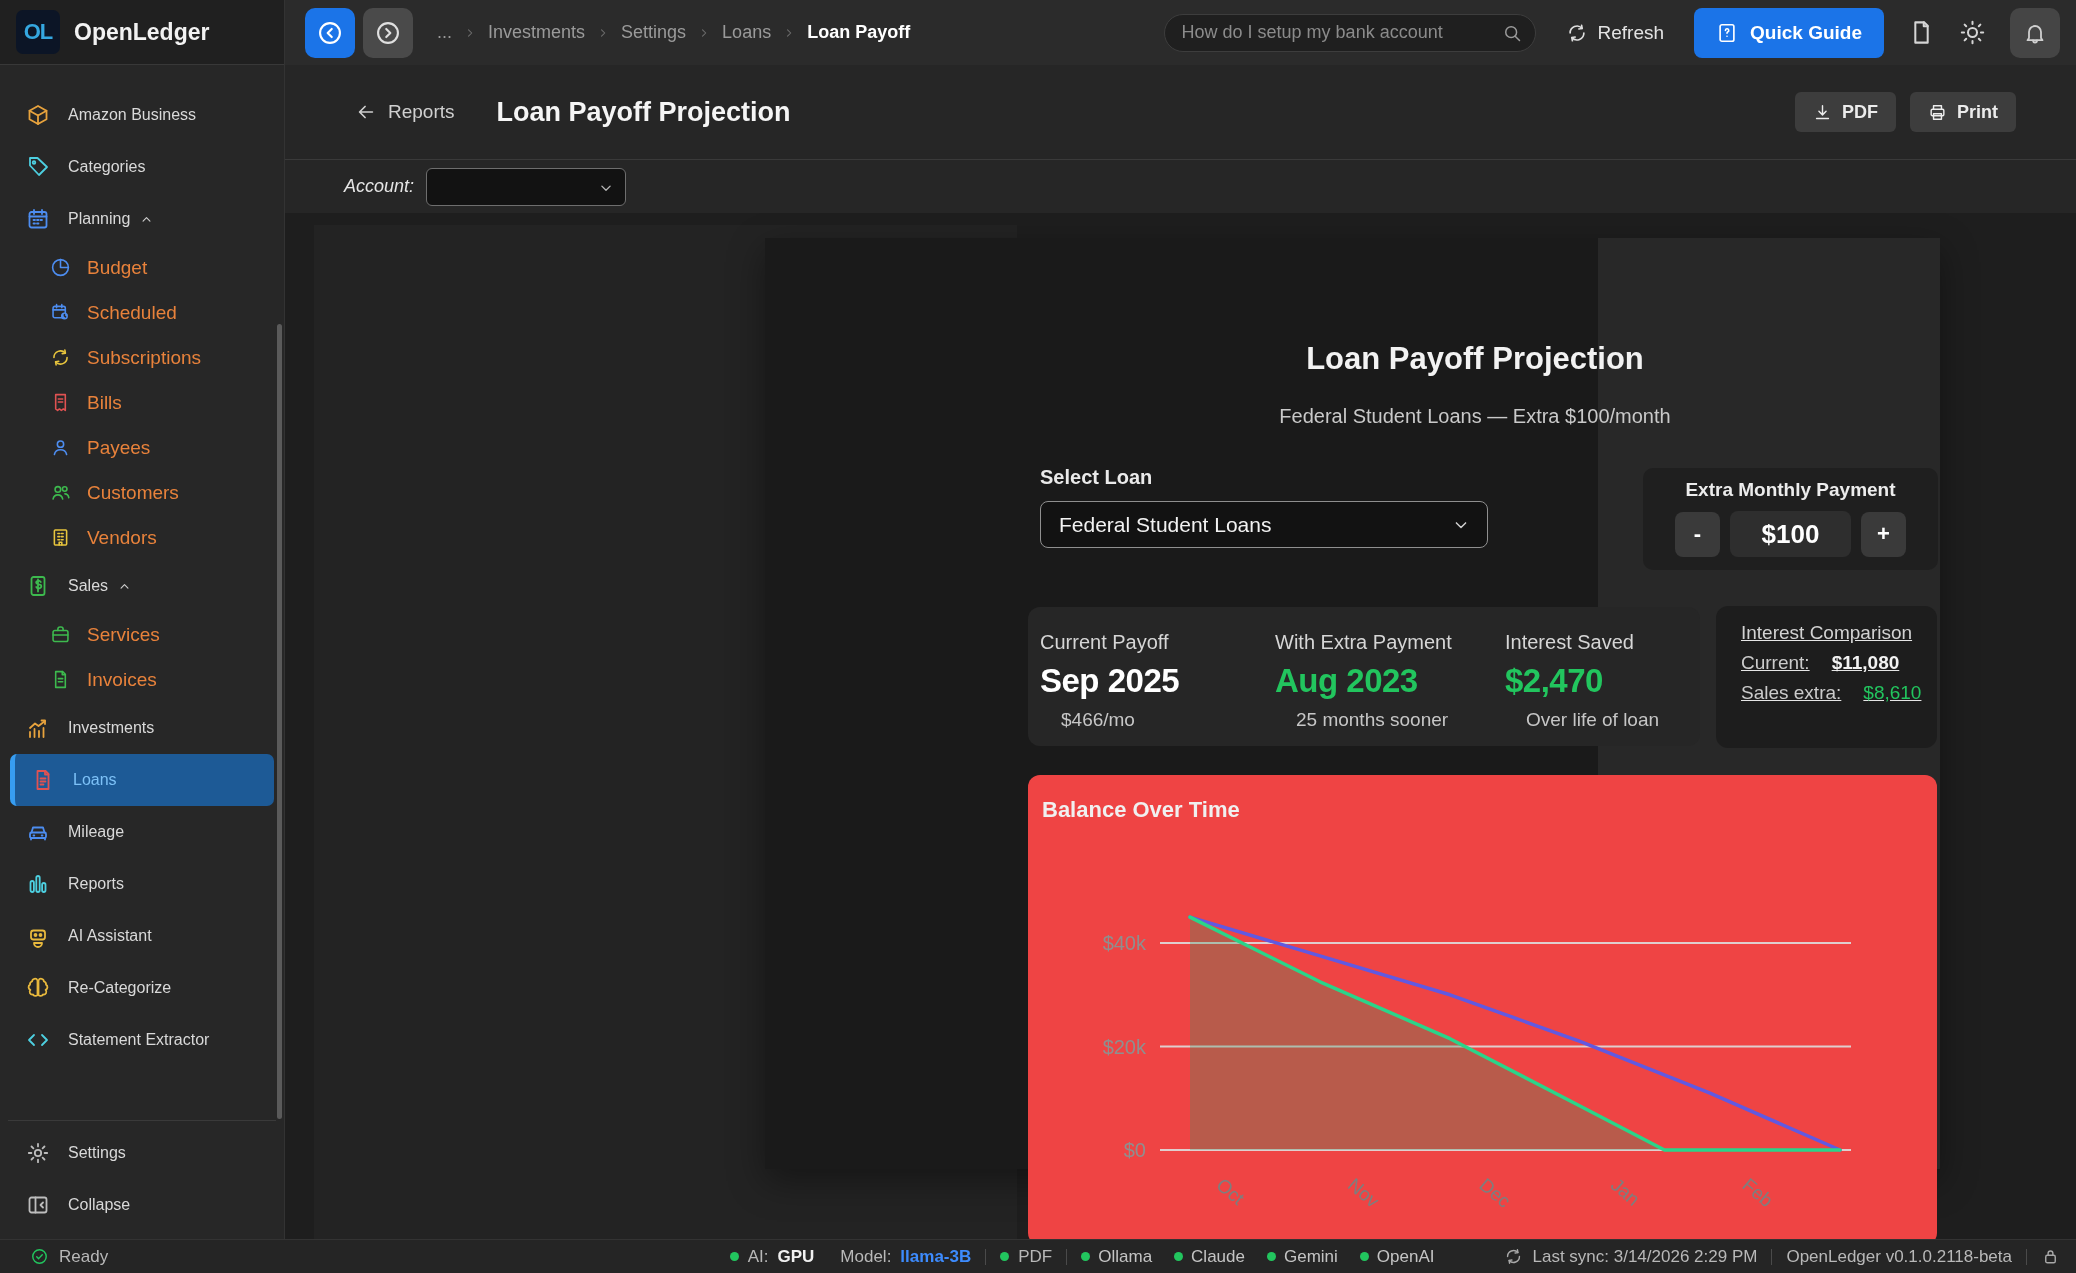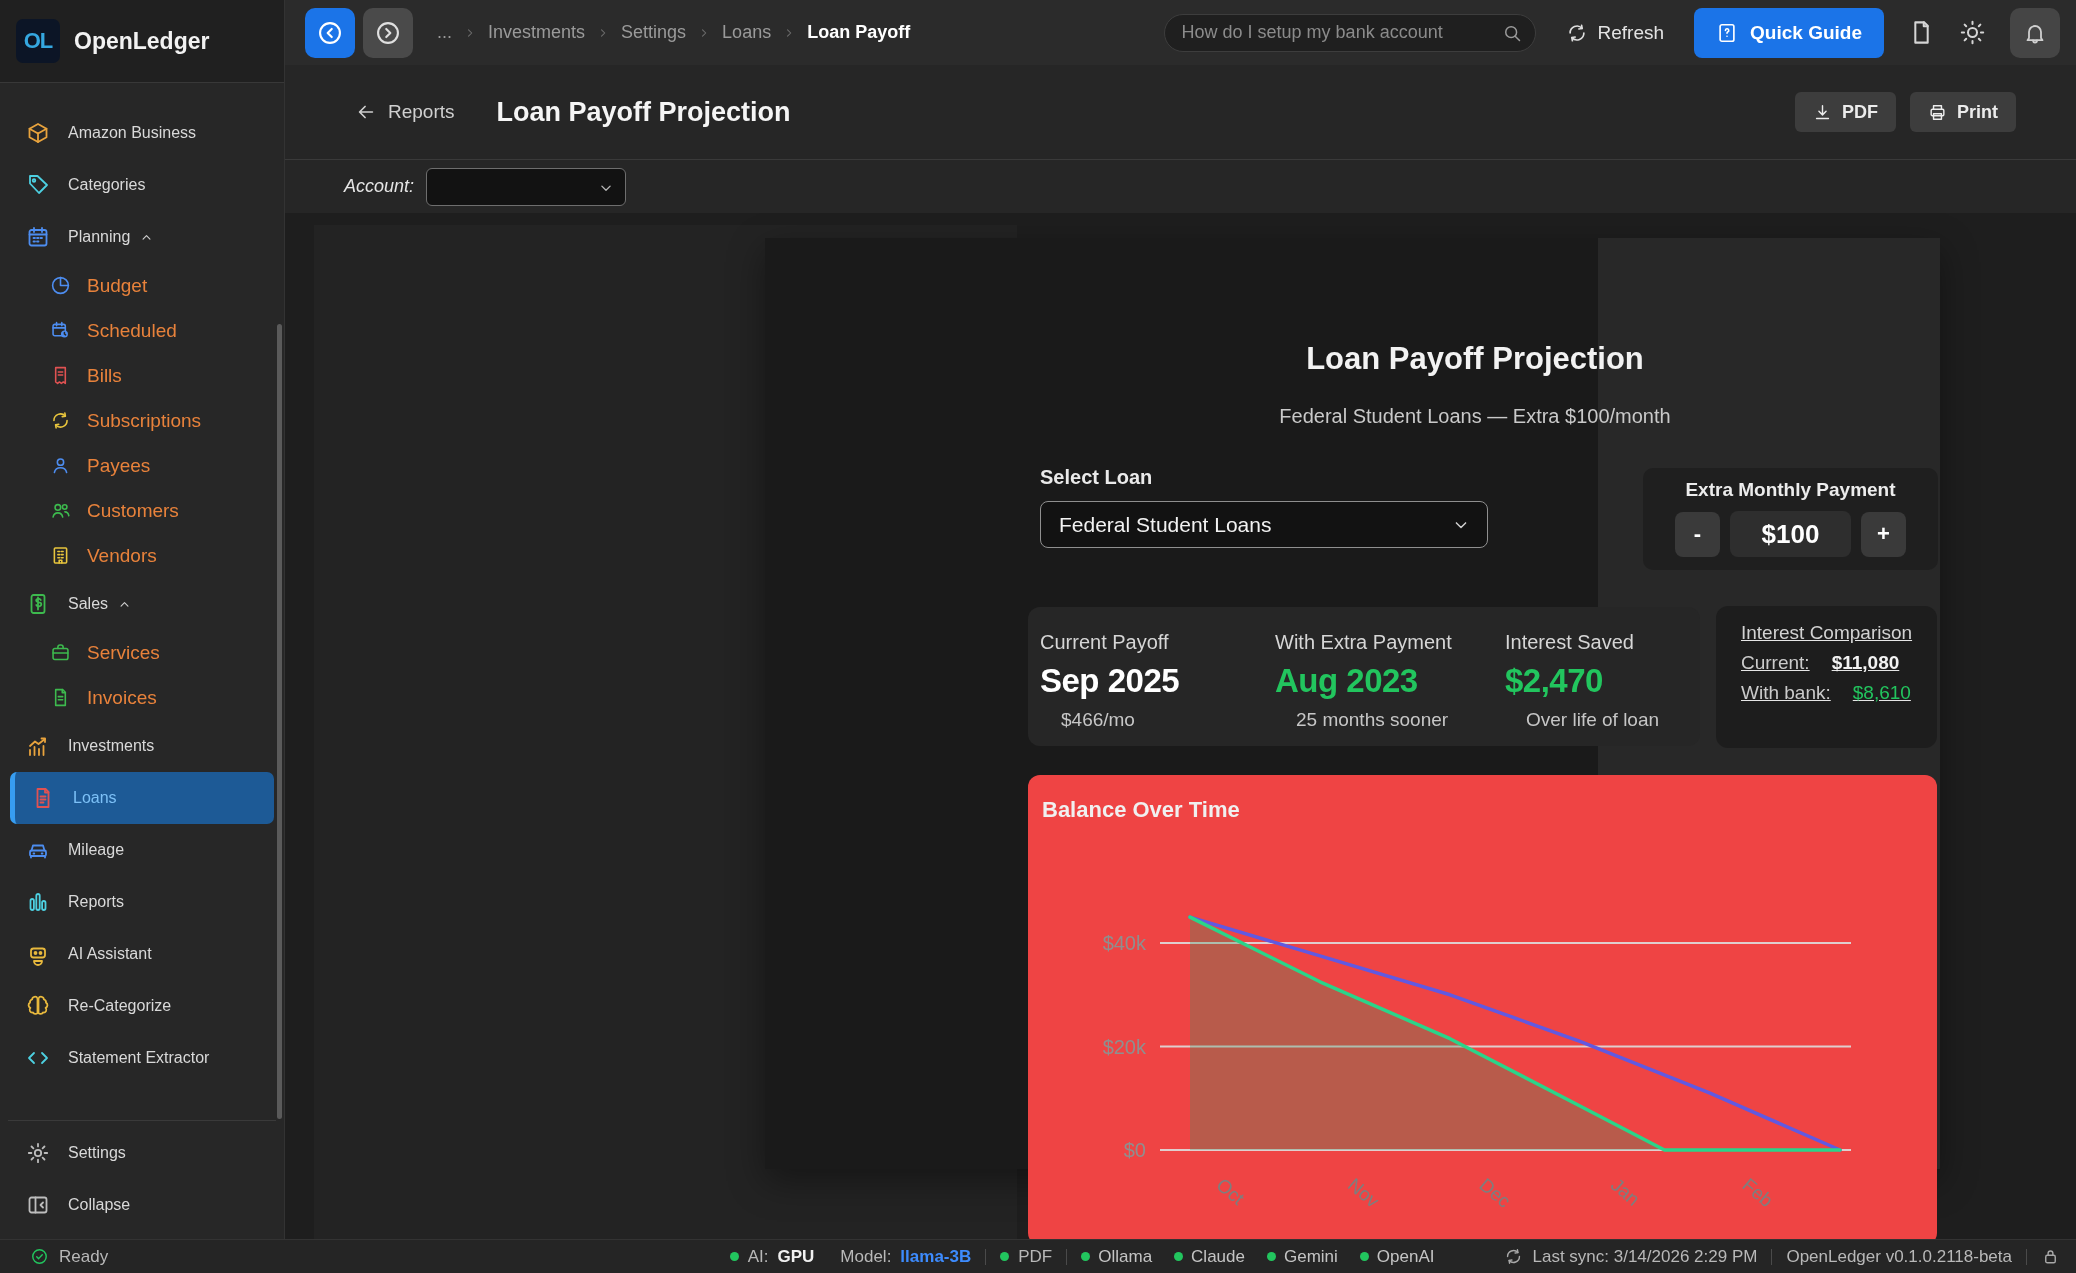--- a/index.html
+++ b/index.html
@@ -4,21 +4,21 @@
 <style>
   * { margin:0; padding:0; box-sizing:border-box; }
   html,body { width:2076px; height:1273px; overflow:hidden; background:#1a1a1a;
     font-family:"Liberation Sans","DejaVu Sans",sans-serif; color:#e6e6e6; }
   .app { display:flex; flex-direction:column; width:100%; height:100%; }
   .body-row { display:flex; flex:1; min-height:0; }
 
   
   .sidebar { width:285px; flex:none; background:#272727; border-right:1px solid #333;
     display:flex; flex-direction:column; position:relative; }
-  .logo-bar { height:83px; flex:none; display:flex; align-items:center; padding-left:16px;
+  .logo-bar { height:65px; flex:none; display:flex; align-items:center; padding-left:16px;
     background:#202020; border-bottom:1px solid #383838; }
   .logo-box { width:44px; height:44px; border-radius:7px; background:#0c1526;
     display:flex; align-items:center; justify-content:center;
     font-weight:bold; font-size:22px; color:#35a7e0; letter-spacing:-1px; }
   .logo-text { margin-left:14px; font-size:23px; font-weight:bold; color:#f2f2f2; }
   .nav { flex:1; padding-top:24px; overflow:hidden; }
   .nav-item { display:flex; align-items:center; height:52px; padding:0 12px 0 26px;
     font-size:16px; cursor:pointer; }
   .nav-item .nav-label { color:#d9d9d9; white-space:nowrap; }
   .nav-item.sub { height:45px; padding-left:50px; font-size:19px; }
@@ -214,37 +214,37 @@
                 <rect x="3.5" y="5" width="14" height="13" rx="2"></rect>
                 <path d="M3.5 9h14M7.5 3v3.5M13.5 3v3.5"></path>
                 <circle cx="16.5" cy="16" r="4" fill="currentColor" stroke="none"></circle>
                 <path d="M16.5 14.2v1.8l1.3 1" stroke="#272727"></path>
               </svg>
             </span>
     <span class="nav-label">Scheduled</span>
 
   </div>
           <div class="nav-item sub">
+    <span class="icon" style="color: rgb(232, 197, 61);">
+              <svg viewBox="0 0 24 24" fill="none" stroke="currentColor" stroke-width="1.8" stroke-linecap="round" stroke-linejoin="round">
+                <path d="M19.5 12a7.5 7.5 0 0 1-13 5.1M4.5 12a7.5 7.5 0 0 1 13-5.1"></path>
+                <path d="M17 3.5l.6 3.6-3.6.5M7 20.5l-.6-3.6 3.6-.5"></path>
+              </svg>
+            </span>
+    <span class="nav-label">Subscriptions</span>
+
+  </div>
+          <div class="nav-item sub">
     <span class="icon" style="color: rgb(224, 82, 82);">
               <svg viewBox="0 0 24 24" fill="none" stroke="currentColor" stroke-width="1.8" stroke-linecap="round" stroke-linejoin="round">
                 <path d="M6.5 3h11v18l-2.2-1.6L13 21l-2.2-1.6L8.7 21l-2.2-1.6z"></path>
                 <path d="M9.5 8h5M9.5 11.5h5"></path>
               </svg>
             </span>
     <span class="nav-label">Bills</span>
-
-  </div>
-          <div class="nav-item sub">
-    <span class="icon" style="color: rgb(232, 197, 61);">
-              <svg viewBox="0 0 24 24" fill="none" stroke="currentColor" stroke-width="1.8" stroke-linecap="round" stroke-linejoin="round">
-                <path d="M19.5 12a7.5 7.5 0 0 1-13 5.1M4.5 12a7.5 7.5 0 0 1 13-5.1"></path>
-                <path d="M17 3.5l.6 3.6-3.6.5M7 20.5l-.6-3.6 3.6-.5"></path>
-              </svg>
-            </span>
-    <span class="nav-label">Subscriptions</span>
 
   </div>
           <div class="nav-item sub">
     <span class="icon" style="color: rgb(77, 141, 240);">
               <svg viewBox="0 0 24 24" fill="none" stroke="currentColor" stroke-width="1.8" stroke-linecap="round" stroke-linejoin="round">
                 <circle cx="12" cy="8.2" r="3.6"></circle>
                 <path d="M5 20c.8-3.6 3.4-5.4 7-5.4s6.2 1.8 7 5.4"></path>
               </svg>
             </span>
     <span class="nav-label">Payees</span>
@@ -591,21 +591,21 @@
     <div class="stat-sub">Over life of loan</div>
   </div>
           </div>
 
         <div class="interest-card">
           <div class="ic-title">Interest Comparison</div>
           <div class="ic-row">
             <span>Current:</span><span class="ic-val">$11,080</span>
           </div>
           <div class="ic-row">
-            <span>With bank:</span><span class="ic-val green">$8,610</span>
+            <span>Sales extra:</span><span class="ic-val green">$8,610</span>
           </div>
         </div>
 
         <div class="chart-panel">
           <div class="chart-title">Balance Over Time</div>
           <svg class="chart-svg" xmlns="http://www.w3.org/2000/svg" viewBox="0 0 909 402">
               <line x1="132" y1="108" x2="823" y2="108" stroke="#dedede" stroke-width="2" opacity="0.9"></line>
               <text x="118" y="115" text-anchor="end" font-size="20" fill="#8f8f8f" font-family="Liberation Sans, DejaVu Sans, sans-serif">$40k</text>
               <line x1="132" y1="211.5" x2="823" y2="211.5" stroke="#dedede" stroke-width="2" opacity="0.9"></line>
               <text x="118" y="218.5" text-anchor="end" font-size="20" fill="#8f8f8f" font-family="Liberation Sans, DejaVu Sans, sans-serif">$20k</text>

